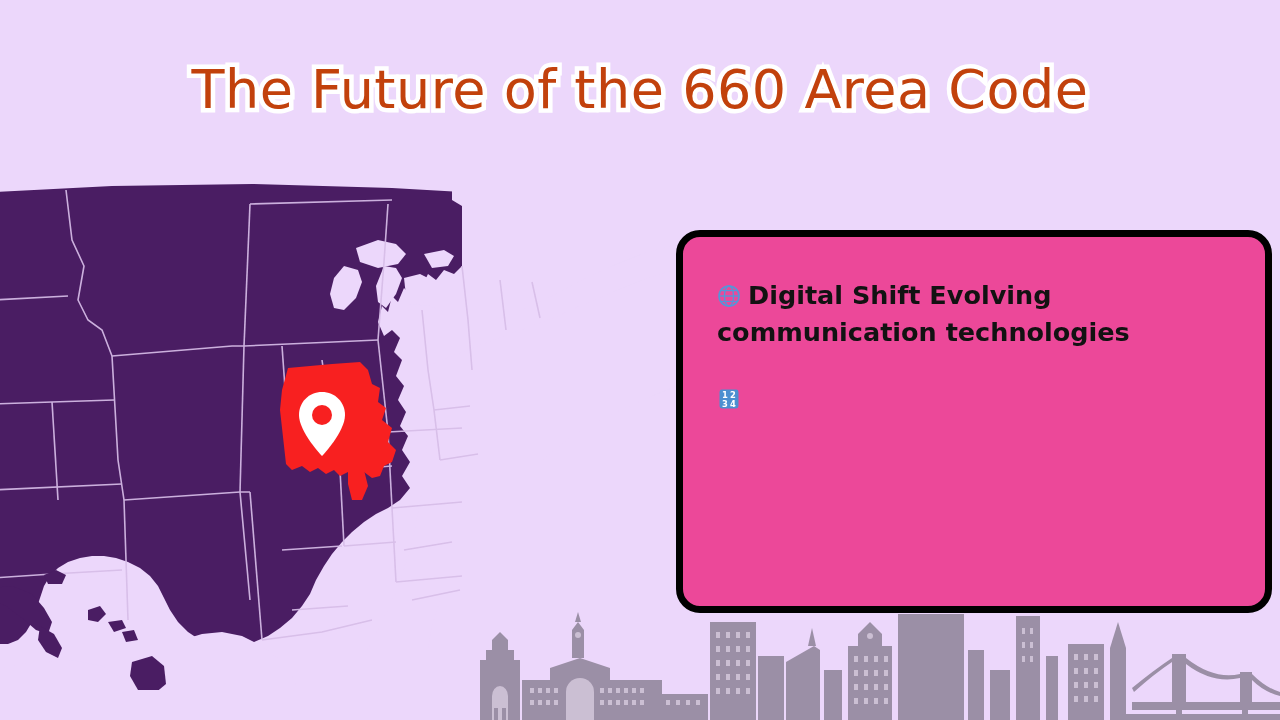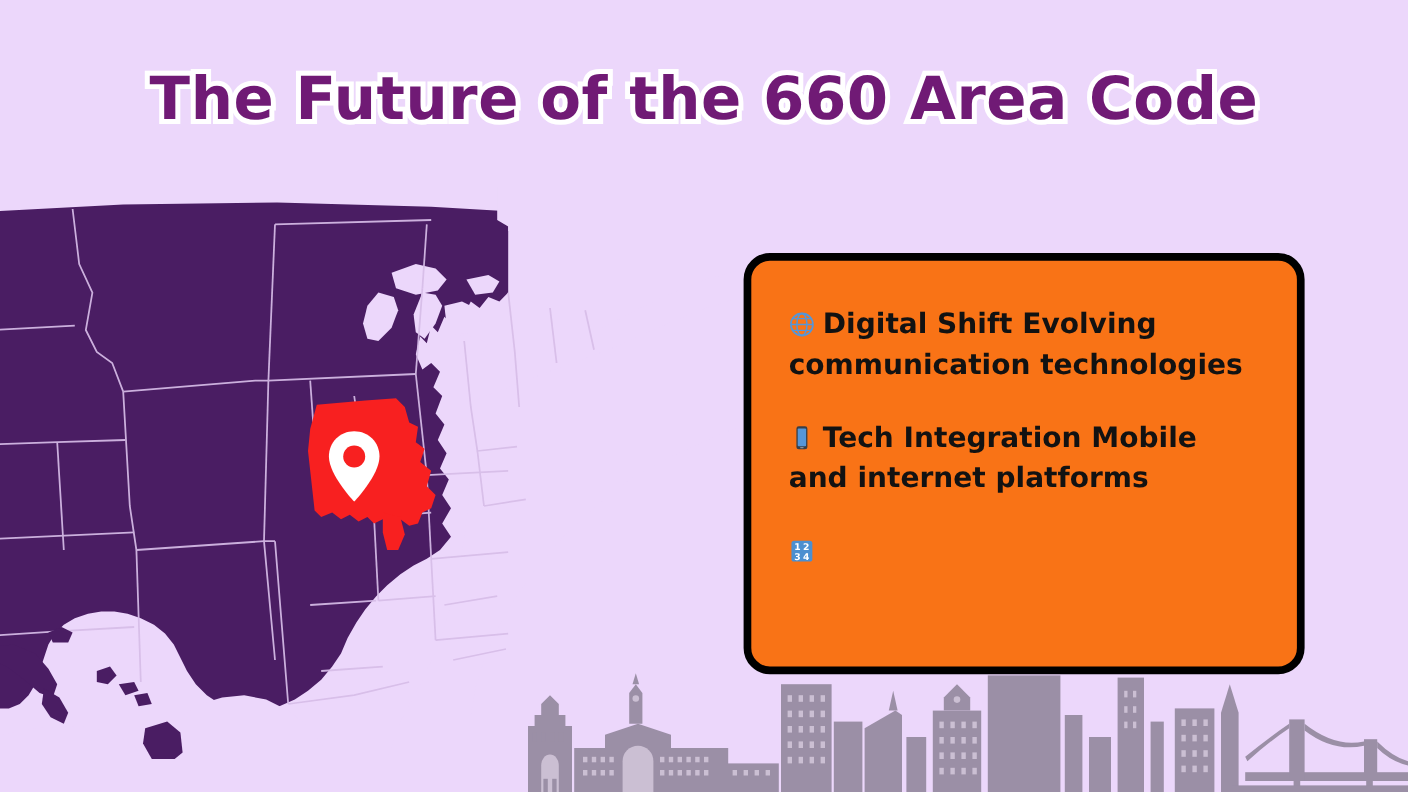--- a/index.html
+++ b/index.html
@@ -11,43 +11,43 @@
   #stage{position:absolute;inset:0;width:1280px;height:720px;overflow:hidden;background:#ecd7fb;}
 
   
   #title-wrap{
     position:absolute;left:0;top:58px;width:1280px;text-align:center;
     pointer-events:none;
   }
   #page-title{
     display:inline-block;
     font-family:"DejaVu Sans","Liberation Sans",sans-serif;
-    font-size:54px;font-weight:bold;letter-spacing:0.5px;
-    color:#701a75;
+    font-size:54px;font-weight:normal;letter-spacing:0.5px;
+    color:#c2410c;
     -webkit-text-stroke:9px #ffffff;
     paint-order:stroke fill;
     text-shadow:0 0 2px #ffffff;
     white-space:nowrap;
   }
 
   
   #map-layer{position:absolute;left:-8px;top:170px;width:700px;height:520px;}
   #map-svg{display:block;width:700px;height:520px;}
 
   
   .spot-ring{fill:none;}
 
   
   #skyline{position:absolute;left:420px;bottom:0;width:860px;height:110px;}
   #skyline svg{display:block;width:860px;height:110px;}
 
   
   #info-card{
-    position:absolute;left:676px;top:230px;width:510px;height:383px;
-    background:#f97316;
+    position:absolute;left:676px;top:230px;width:596px;height:383px;
+    background:#ec4899;
     border:7px solid #000000;
     border-radius:24px;
     box-sizing:border-box;
     padding:40px 30px 18px 34px;
   }
   .bullet{
     font-family:"DejaVu Sans","Liberation Sans",sans-serif;
     font-size:25.5px;font-weight:bold;line-height:37px;color:#121212;
     margin-bottom:26px;
   }
@@ -350,29 +350,20 @@
         <svg viewBox="0 0 24 24" width="24" height="24" xmlns="http://www.w3.org/2000/svg">
           <circle cx="12" cy="12" r="10" fill="none" stroke="#5596d8" stroke-width="1.6"></circle>
           <ellipse cx="12" cy="12" rx="4.6" ry="10" fill="none" stroke="#5596d8" stroke-width="1.4"></ellipse>
           <line x1="2" y1="12" x2="22" y2="12" stroke="#5596d8" stroke-width="1.4"></line>
           <line x1="3.6" y1="6.6" x2="20.4" y2="6.6" stroke="#5596d8" stroke-width="1.2"></line>
           <line x1="3.6" y1="17.4" x2="20.4" y2="17.4" stroke="#5596d8" stroke-width="1.2"></line>
         </svg>
       </span><span>Digital Shift Evolving communication technologies</span>
     </div>
 
-    <div class="bullet b-phone">
-      <span class="emo-badge">
-        <svg viewBox="0 0 24 24" width="24" height="24" xmlns="http://www.w3.org/2000/svg">
-          <rect x="7" y="1.5" width="10" height="21" rx="2.2" fill="#3a3f47"></rect>
-          <rect x="8.2" y="3.6" width="7.6" height="16" rx="0.8" fill="#5596d8"></rect>
-          <rect x="10.4" y="20.4" width="3.2" height="1" rx="0.5" fill="#8a9099"></rect>
-        </svg>
-      </span><span>Tech Integration Mobile and internet platforms</span>
-    </div>
 
     <div class="bullet b-nums">
       <span class="emo-badge">
         <svg viewBox="0 0 24 24" width="24" height="24" xmlns="http://www.w3.org/2000/svg">
           <rect x="2.5" y="2.5" width="19" height="19" rx="2.4" fill="#4c8fd0"></rect>
           <g fill="#ffffff" font-family="DejaVu Sans, sans-serif" font-size="8.4" font-weight="bold" text-anchor="middle">
             <text x="8" y="11.2">1</text>
             <text x="16" y="11.2">2</text>
             <text x="8" y="20.2">3</text>
             <text x="16" y="20.2">4</text>

